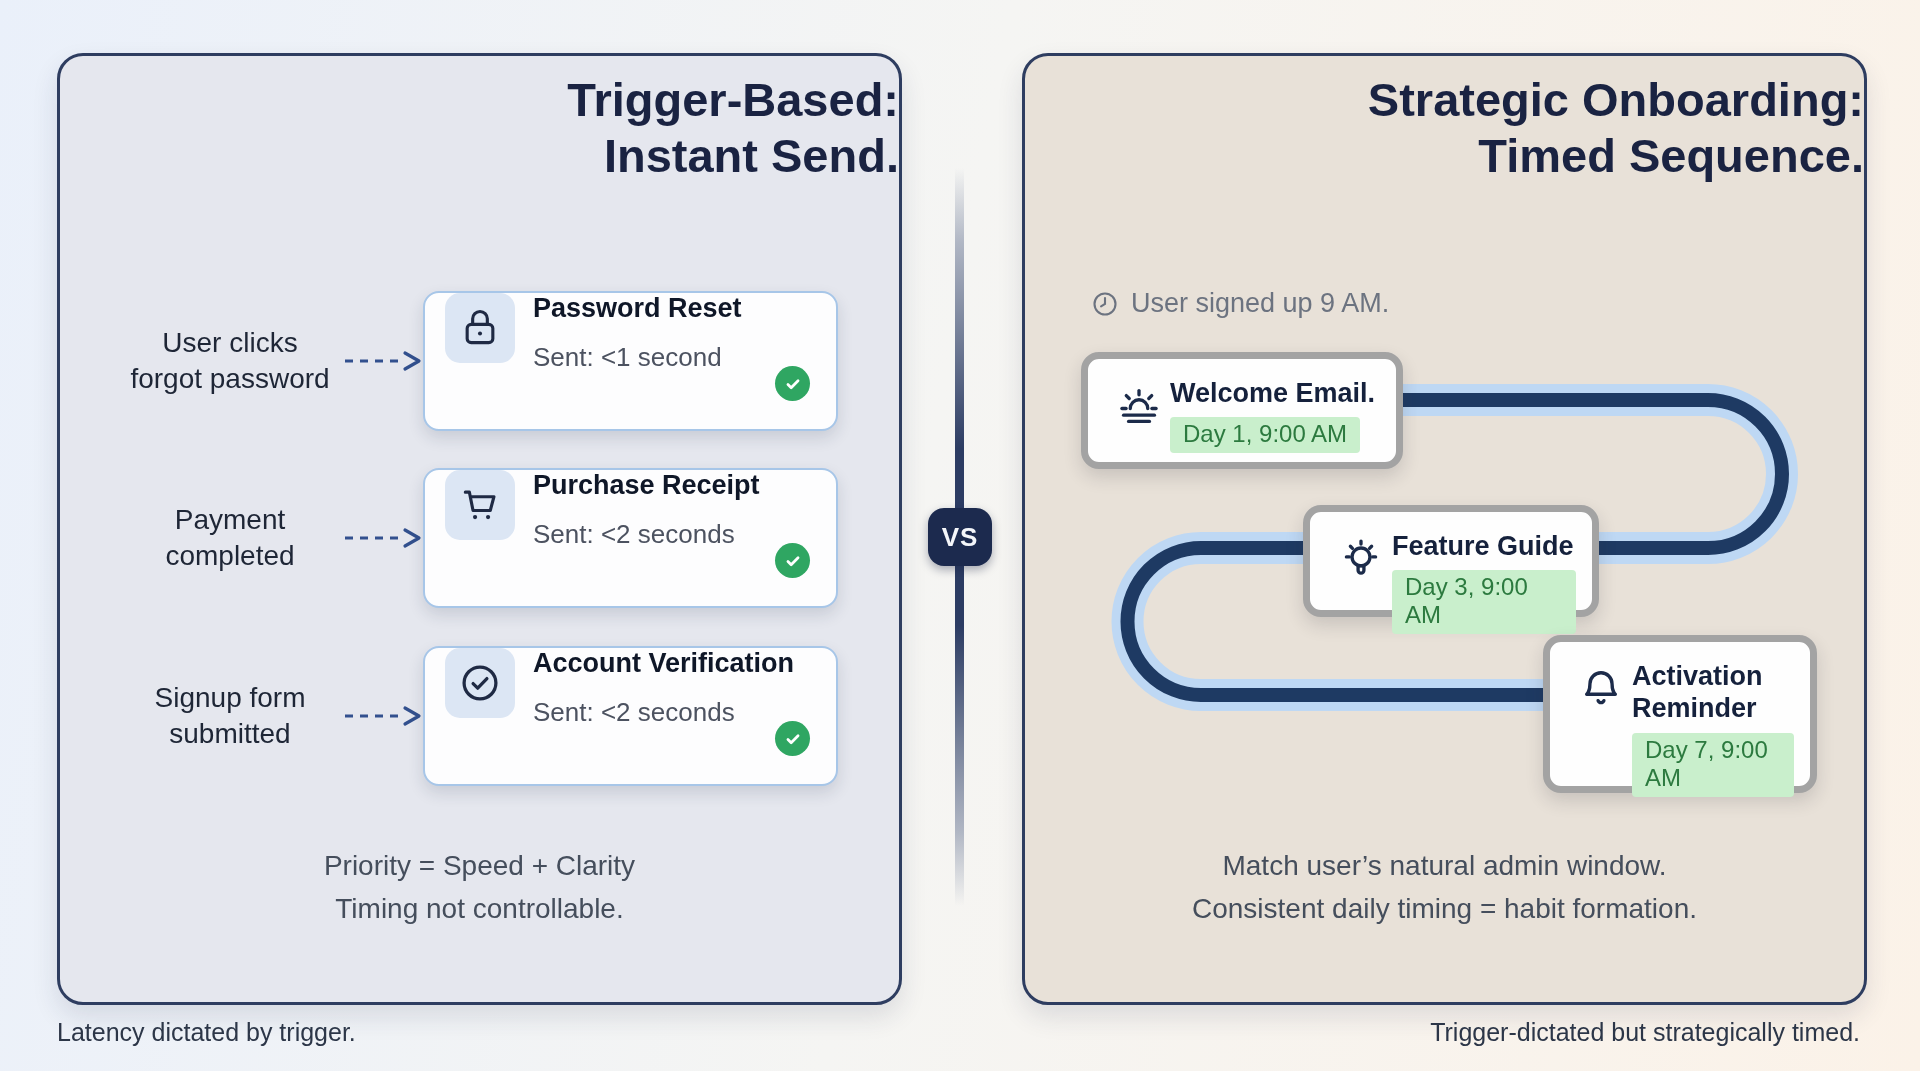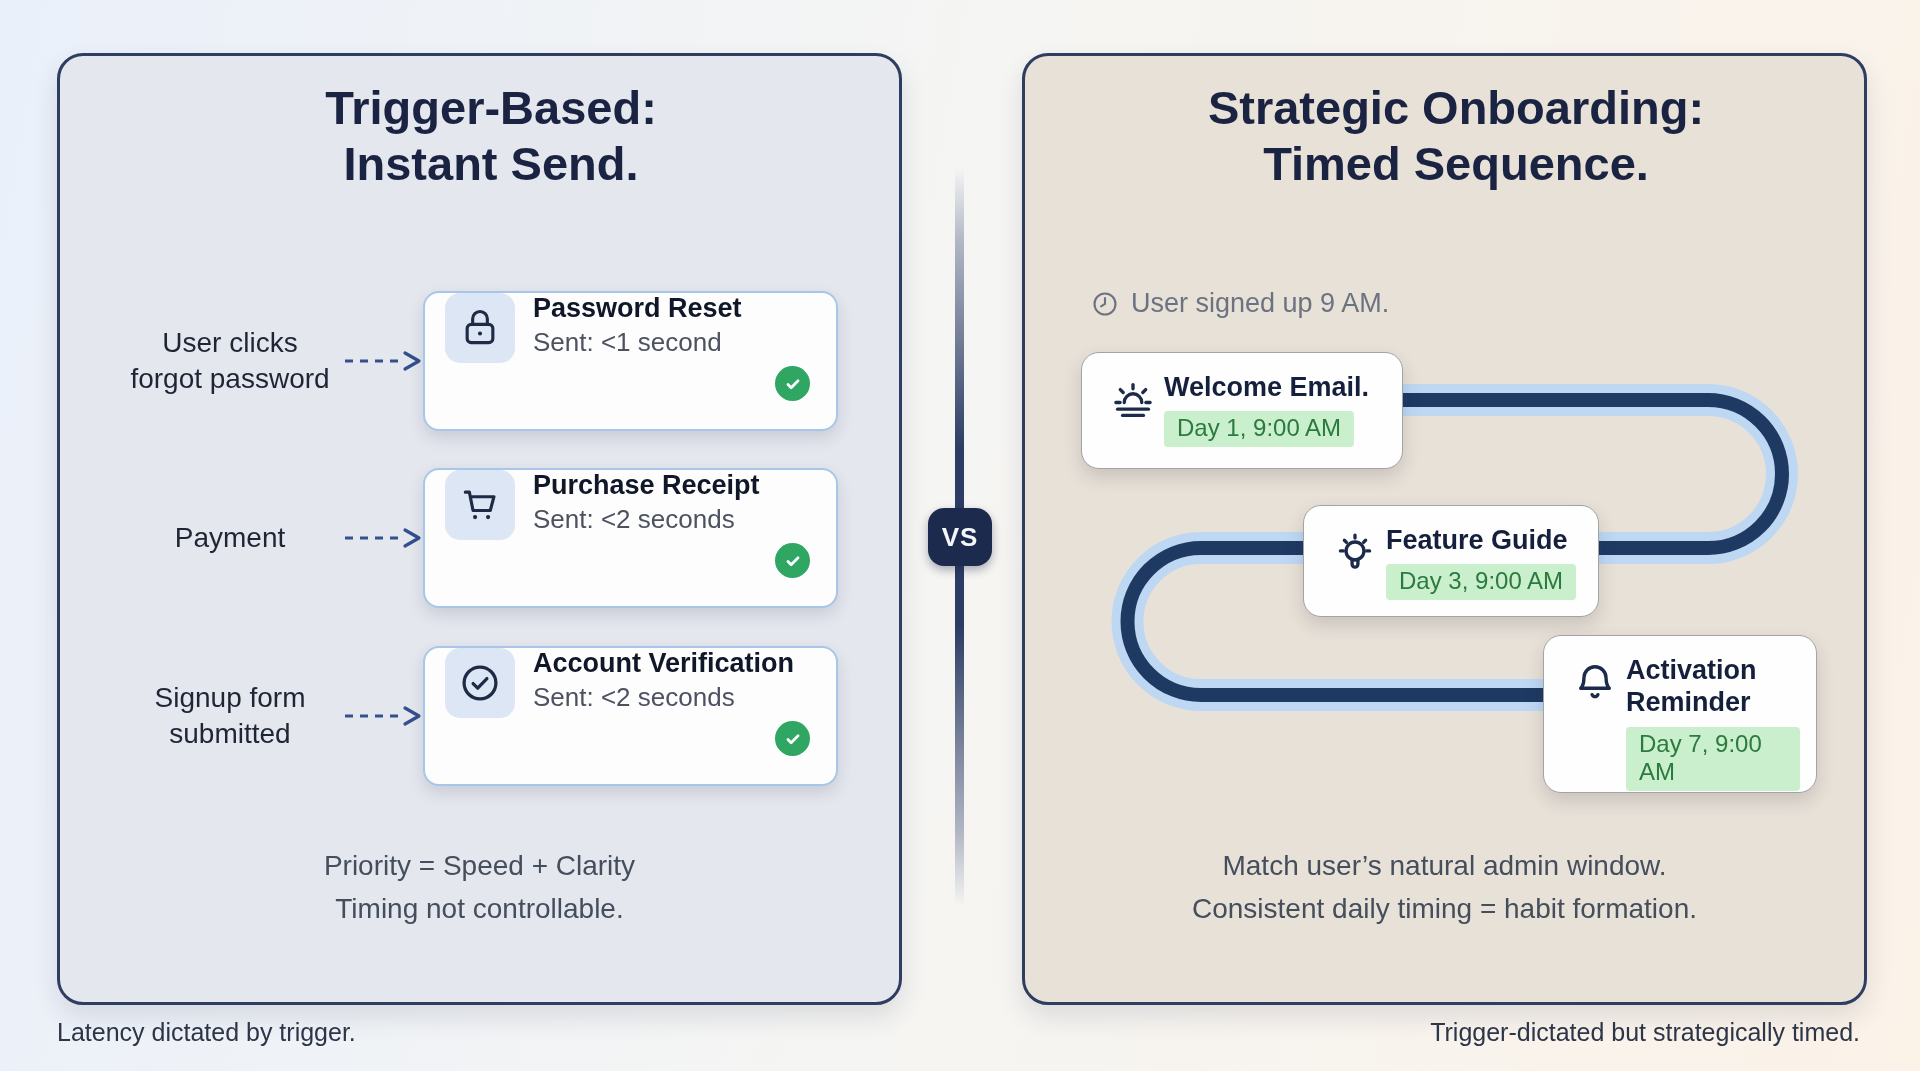--- a/index.html
+++ b/index.html
@@ -10,21 +10,21 @@
   }
   
   .panel{
     position:absolute; top:53px; width:845px; height:952px;
     border:3px solid #2e3d60; border-radius:26px;
     box-shadow:0 12px 26px rgba(30,42,72,.12);
   }
   .panel-left{ left:57px; background:#e5e7ee; }
   .panel-right{ left:1022px; background:#e8e1d8; }
   .panel-title{
-    position:absolute; top:24px; left:0; right:0; text-align:center;
+    position:absolute; top:16px; left:0; right:0; text-align:right;
     font-size:47px; font-weight:700; color:#1a2342; line-height:1.2;padding-left:23px;
   }
   .panel-footer{
     position:absolute; top:788px; left:0; right:0; text-align:center;
     font-size:28px; color:#454e5c; line-height:1.55;
   }
   
   .trigger-row{ position:absolute; left:0; width:100%; height:140px; }
   .trigger-label{
     position:absolute; left:35px; width:270px; top:50%; transform:translateY(-50%);
@@ -35,21 +35,21 @@
     position:absolute; left:363px; top:0; width:415px; height:140px;
     background:#fdfdfe; border:2px solid #a7c6e8; border-radius:16px;
     box-shadow:0 7px 16px rgba(25,39,70,.14);
     display:flex; padding:0 20px;
   }
   .icon-box{
     width:70px; height:70px; border-radius:15px; background:#dce6f4;
     display:flex; align-items:center; justify-content:center; flex:none; margin-right:18px;
   }
   .card-title{ font-size:27px; font-weight:700; color:#0f1728; white-space:nowrap; }
-  .card-sub{ font-size:26px; color:#4c5260; margin-top:3px; white-space:nowrap; }
+  .card-sub{ font-size:26px; color:#4c5260; margin-top:18px; white-space:nowrap; }
   .check-badge{
     position:absolute; right:26px; bottom:28px; width:35px; height:35px;
     border-radius:50%; background:#2fa662; display:flex; align-items:center; justify-content:center;
   }
   
   .vs-line{
     position:absolute; left:955px; top:168px; width:9px; height:738px;
     background:linear-gradient(to bottom, rgba(120,132,158,0) 0%, rgba(120,132,158,.55) 10%,
       #2c3c63 38%, #2c3c63 62%, rgba(120,132,158,.55) 90%, rgba(120,132,158,0) 100%);
   }
@@ -59,21 +59,21 @@
     display:flex; align-items:center; justify-content:center;
     color:#f4f6fa; font-size:26px; font-weight:700; letter-spacing:1px;
   }
   
   .signup-note{
     position:absolute; left:66px; top:232px; display:flex; align-items:center; gap:12px;
     font-size:27px; color:#6c7380;
   }
   .snake-svg{ position:absolute; left:0; top:0; z-index:1; }
   .step-card{
-    position:absolute; z-index:2; background:#fefefe; border:1px solid #a3a3a3;
+    position:absolute; z-index:2; background:#fefefe; border:7px solid #a3a3a3;
     border-radius:18px; box-shadow:0 8px 18px rgba(40,40,50,.16);
     display:flex; padding:18px 16px 16px 20px;
   }
   .step-icon{ width:62px; flex:none; display:flex; justify-content:center; margin-top:4px; }
   .step-title{ font-size:27px; font-weight:700; color:#15213c; line-height:1.2; }
   .step-badge{
     display:inline-block; margin-top:8px; padding:3px 13px 5px;
     background:#c9efcc; color:#2c7a3f; border-radius:4px; font-size:24px;
   }
   
@@ -118,20 +118,21 @@
           <svg width="22" height="22" viewBox="0 0 24 24" fill="none" stroke="#ffffff" stroke-width="3" stroke-linecap="round" stroke-linejoin="round">
             <path d="M6.5 12.5 L10 16 L17.5 8.5"></path>
           </svg>
         </div>
       </div>
     </div>
 
     <div class="trigger-row" style="top:412px">
       <div class="trigger-label">
         <div>Payment</div>
+        <div>completed</div>
       </div>
       <svg class="dashed-arrow" width="80" height="24" viewBox="0 0 80 24">
         <line x1="2" y1="12" x2="60" y2="12" stroke="#32508e" stroke-width="3.2" stroke-dasharray="8 7"></line>
         <path d="M62 4 L76 12 L62 20" fill="none" stroke="#32508e" stroke-width="3.2" stroke-linecap="round" stroke-linejoin="round"></path>
       </svg>
       <div class="email-card">
         <div class="icon-box">
           <svg width="44" height="44" viewBox="0 0 24 24" fill="none" stroke="#1f2a44" stroke-width="1.7" stroke-linecap="round" stroke-linejoin="round">
             <path d="M4 5 h2.2 l2 10 h9.4 l2-7.5 H7"></path>
             <circle cx="9.3" cy="18.6" r="1.15" fill="#1f2a44" stroke="none"></circle>

